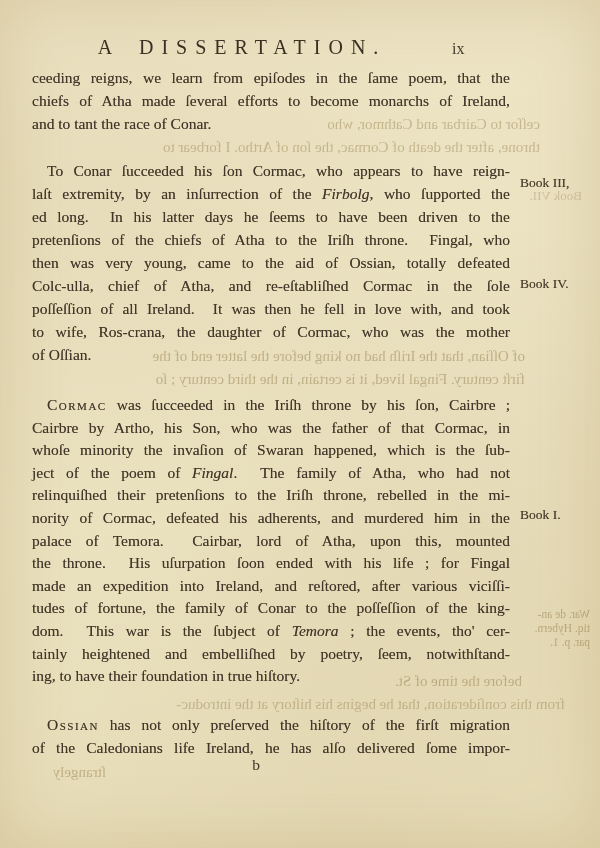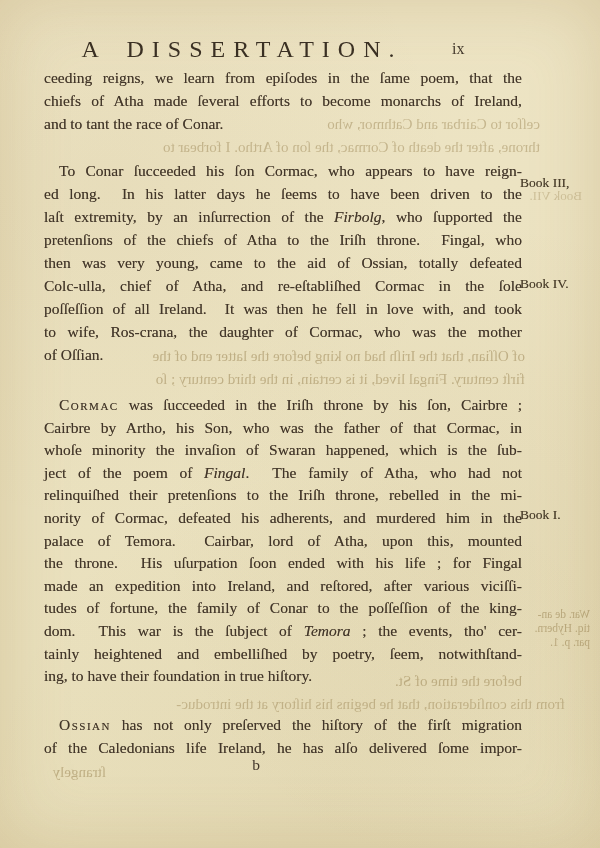--- a/index.html
+++ b/index.html
@@ -15,27 +15,27 @@
     background-image:
       radial-gradient(circle at 18% 22%, rgba(140,105,45,0.05), transparent 42%),
       radial-gradient(circle at 82% 65%, rgba(140,105,45,0.06), transparent 45%),
       radial-gradient(circle at 55% 95%, rgba(140,105,45,0.05), transparent 40%),
       linear-gradient(#ede4c4,#e8dfbb);
     box-shadow: inset 0 0 70px rgba(150,115,50,0.22);
     color:#42362a;
   }
   .running-title{
     position:absolute;top:36px;left:30px;width:424px;
-    text-align:center;font-size:24px;letter-spacing:8px;word-spacing:7px;
+    text-align:center;font-size:20px;letter-spacing:8px;word-spacing:7px;
     color:#3a3023;
   }
   .page-number{
     position:absolute;top:40px;left:452px;font-size:16px;color:#43382b;
   }
-  #body-text{position:absolute;top:0;left:44px;width:478px;height:712px;}
+  #body-text{position:absolute;top:0;left:32px;width:478px;height:712px;}
   .paragraph{position:absolute;left:0;width:478px;}
   .p1{top:66px;}
   .p2{top:159px;}
   .p3{top:394px;}
   .p4{top:713px;}
   .line{
     font-size:15.5px;line-height:23px;height:23px;
     text-align:justify;text-align-last:justify;text-justify:inter-word;
     white-space:normal;overflow:visible;
     text-shadow:0 0 0.5px rgba(60,45,25,0.55);
@@ -99,22 +99,22 @@
   <div class="page-number">ix</div>
 
   <div id="body-text">
       <div class="paragraph p1">
         <div class="line"><span>ceeding reigns, we learn from epiſodes in the ſame poem, that the</span></div>
         <div class="line"><span>chiefs of Atha made ſeveral efforts to become monarchs of Ireland,</span></div>
         <div class="line last"><span>and to tant the race of Conar.</span></div>
       </div>
       <div class="paragraph p2">
         <div class="line indent"><span>To Conar ſucceeded his ſon Cormac, who appears to have reign-</span></div>
+        <div class="line"><span>laſt extremity, by an inſurrection of the </span><span class="it">Firbolg</span><span>, who ſupported the</span></div>
         <div class="line"><span>ed long.&nbsp; In his latter days he ſeems to have been driven to the</span></div>
-        <div class="line"><span>laſt extremity, by an inſurrection of the </span><span class="it">Firbolg</span><span>, who ſupported the</span></div>
         <div class="line"><span>pretenſions of the chiefs of Atha to the Iriſh throne.&nbsp; Fingal, who</span></div>
         <div class="line"><span>then was very young, came to the aid of Ossian, totally defeated</span></div>
         <div class="line"><span>Colc-ulla, chief of Atha, and re-eſtabliſhed Cormac in the ſole</span></div>
         <div class="line"><span>poſſeſſion of all Ireland.&nbsp; It was then he fell in love with, and took</span></div>
         <div class="line"><span>to wife, Ros-crana, the daughter of Cormac, who was the mother</span></div>
         <div class="line last"><span>of Oſſian.</span></div>
       </div>
       <div class="paragraph p3">
         <div class="line indent"><span class="sc">Cormac</span><span> was ſucceeded in the Iriſh throne by his ſon, Cairbre ;</span></div>
         <div class="line"><span>Cairbre by Artho, his Son, who was the father of that Cormac, in</span></div>

